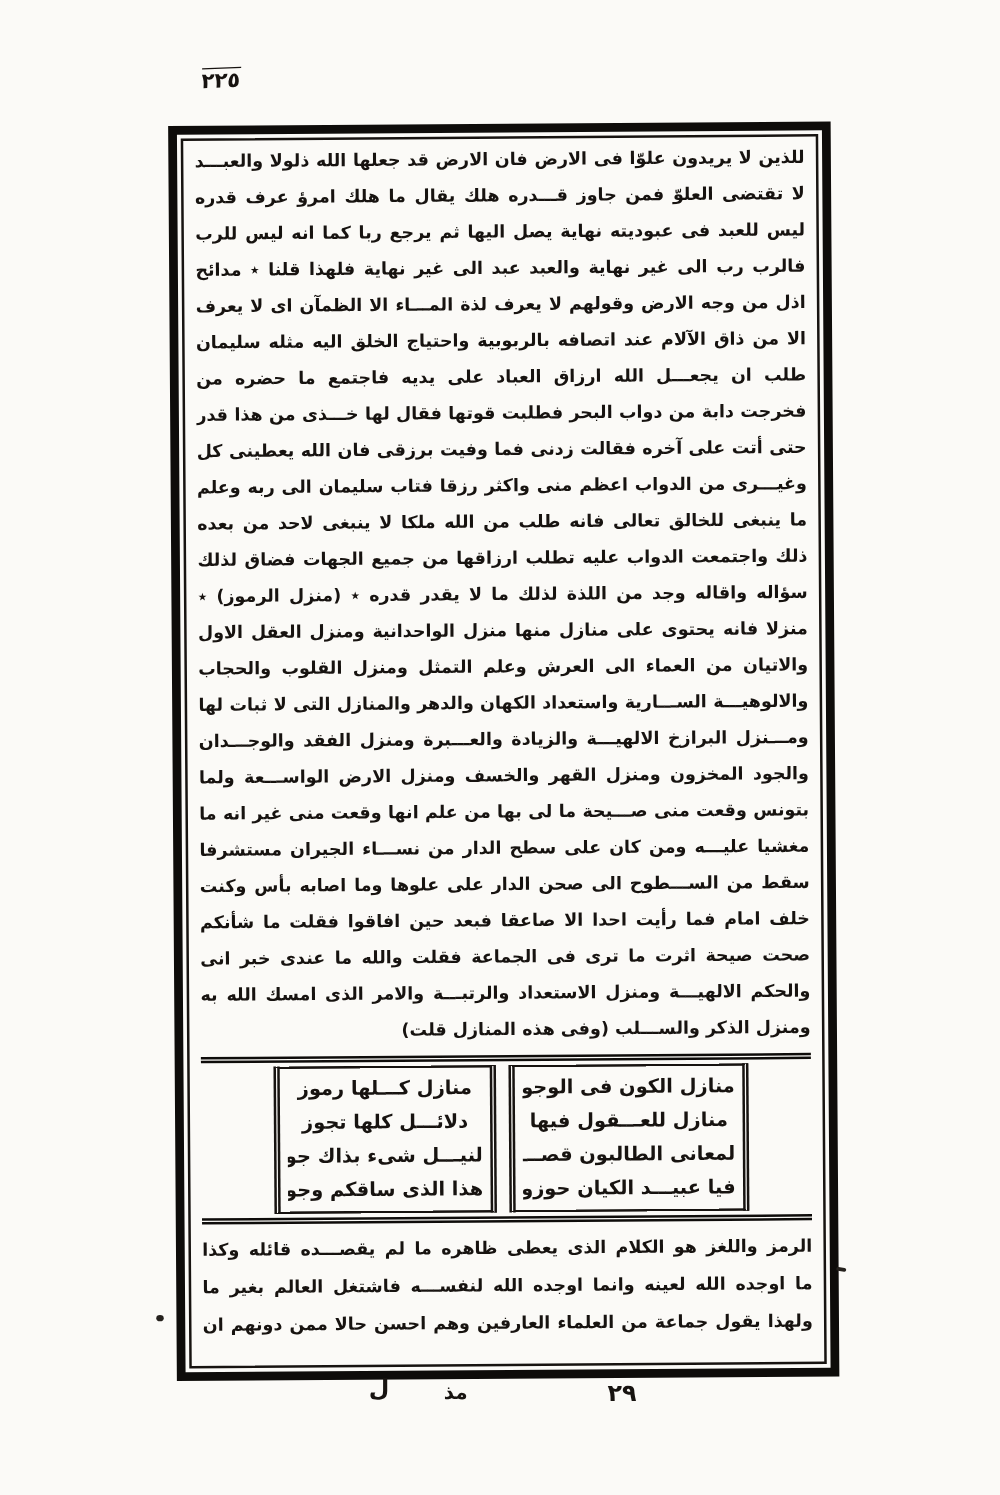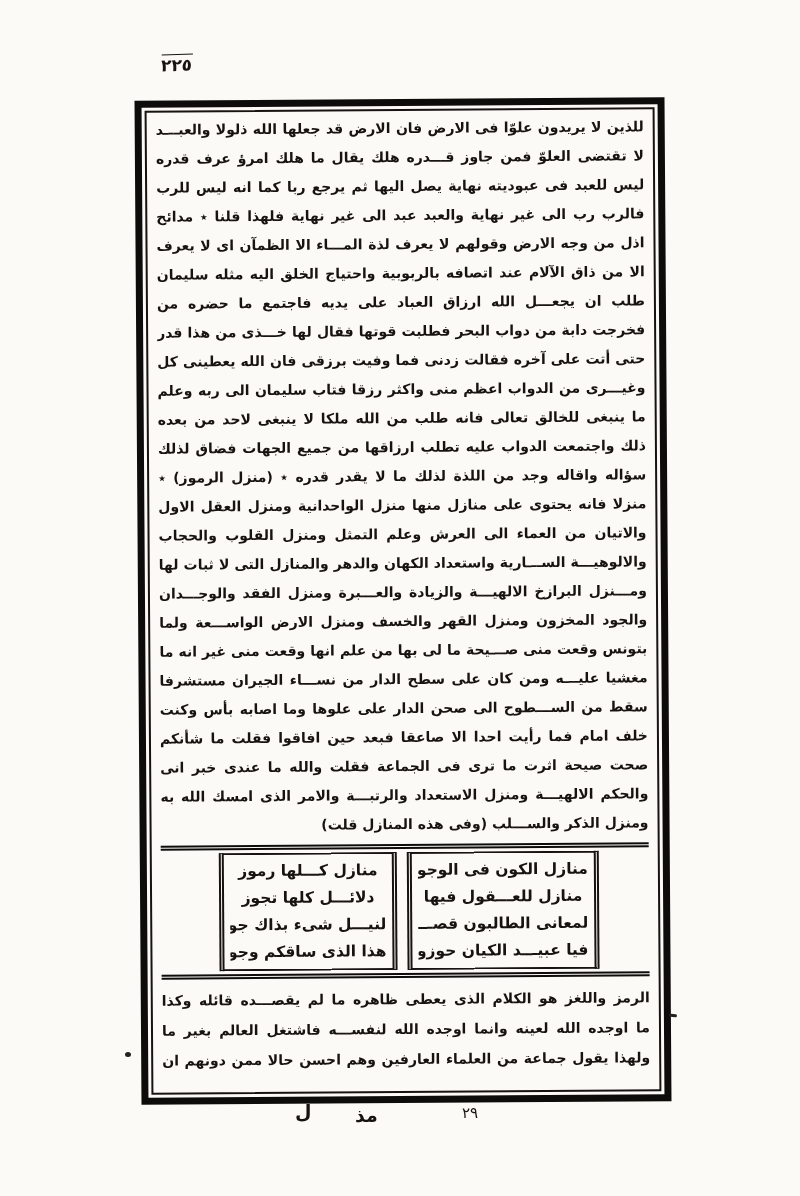--- a/index.html
+++ b/index.html
@@ -62,22 +62,22 @@
   }
   
   .bottom-text{margin-top:6px;}
   .bline{
     height:30px;line-height:30px;
     font-size:14px;font-weight:bold;
     text-align:justify;text-align-last:justify;
     overflow:hidden;
   }
   
-  .quire{position:absolute;left:462px;top:1104px;font-size:15px;font-weight:normal;}
-  .cw-mid{position:absolute;left:355px;top:1104px;font-size:19px;font-weight:bold;}
+  .quire{position:absolute;left:486px;top:1104px;font-size:19px;font-weight:bold;}
+  .cw-mid{position:absolute;left:355px;top:1104px;font-size:16px;font-weight:bold;}
   .cw-left{position:absolute;left:295px;top:1100px;font-size:19px;font-weight:bold;}
   
   .speck{position:absolute;background:#25211d;}
   .speck-right{left:669px;top:1014px;width:8px;height:3px;border-radius:2px;transform:rotate(8deg);}
   .speck-left{left:125px;top:1052px;width:6px;height:5px;border-radius:50%;}
 </style>
 </head>
 <body>
 
 <div class="page">

